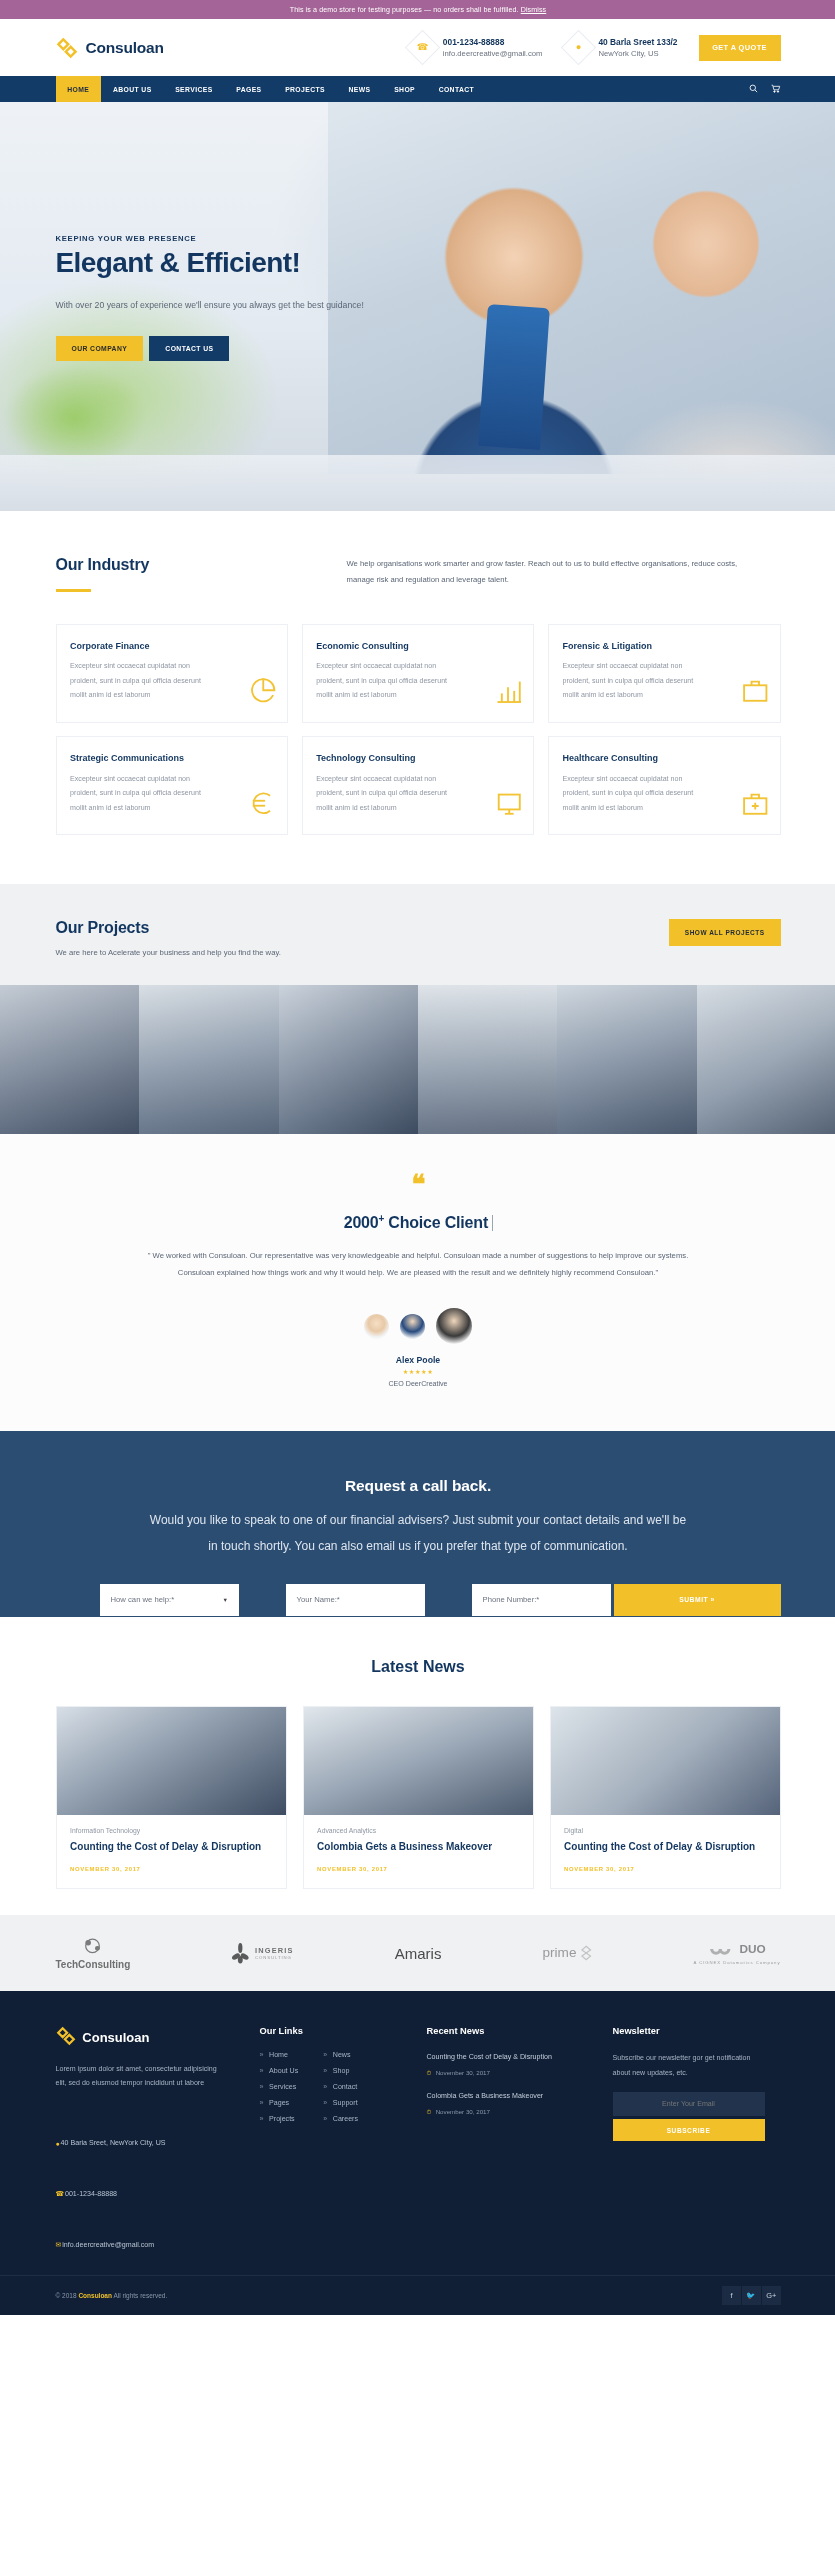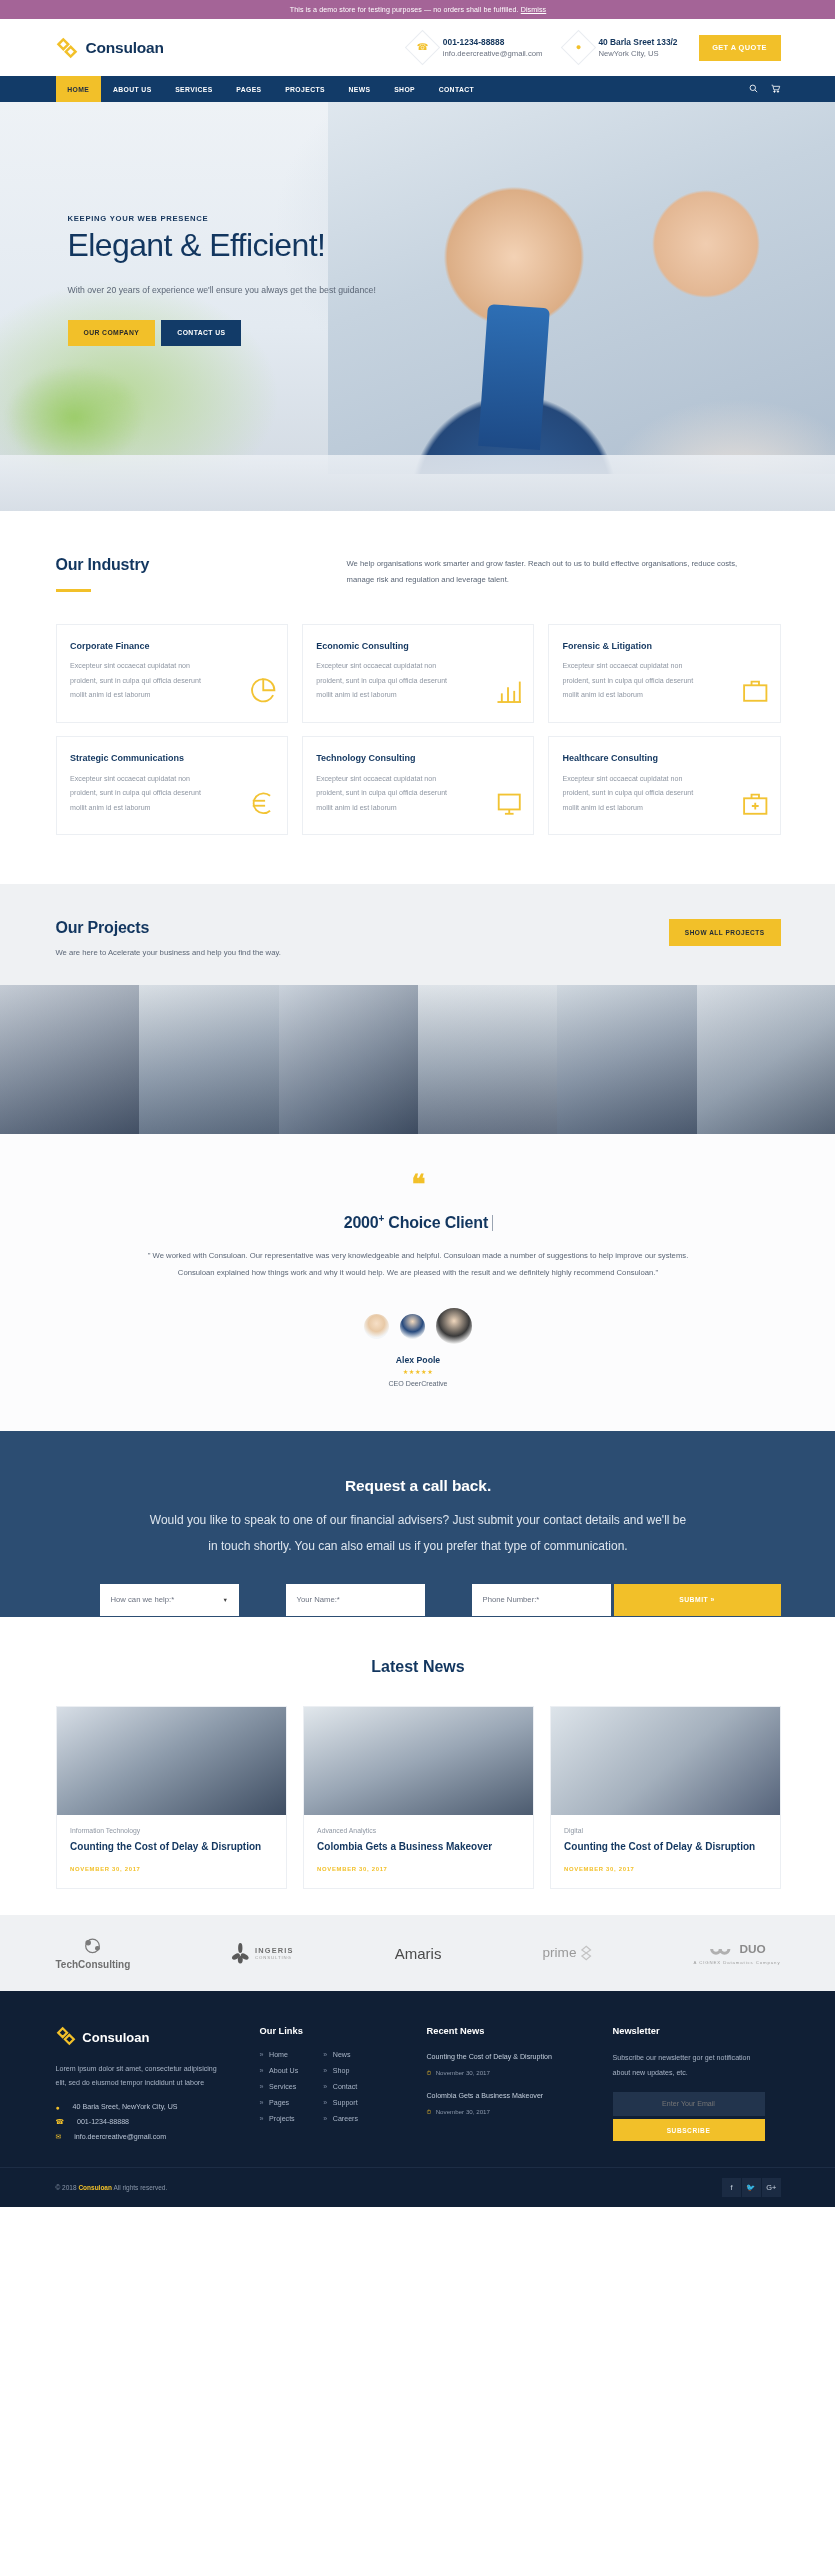--- a/index.html
+++ b/index.html
@@ -82,25 +82,25 @@
   .hero-plant {
     position: absolute; left: 0; bottom: 37px; width: 186px; height: 142px;
     background: radial-gradient(ellipse 99px 74px at 40% 60%, #9ccc6a 0%, rgba(156,204,106,0) 70%);
     filter: blur(1.9px);
   }
   .hero-desk {
     position: absolute; left: 0; right: 0; bottom: 0; height: 56px;
     background: linear-gradient(180deg, rgba(236,240,245,.85), #d7dee6);
   }
   .hero .wrap { position: relative; height: 100%; }
-  .hero-copy { position: absolute; left: 0; top: 112px; width: 322px; margin-left: 12px; }
+  .hero-copy { position: absolute; left: 0; top: 132px; width: 322px; }
   .hero-kicker {
     font-size: 7.7px; font-weight: 700; letter-spacing: 0.7px; color: #16365c; margin-bottom: 5px;
   }
-  .hero-title { font-size: 32px; line-height: 1.1; font-weight: 400; color: #12365f; letter-spacing: -0.6px; }
+  .hero-title { font-size: 28px; line-height: 1.1; font-weight: 700; color: #12365f; letter-spacing: -0.6px; }
   .hero-text { margin-top: 17.3px; font-size: 8.7px; line-height: 2.1; color: #5b6676; }
   .hero-btns { margin-top: 21px; display: flex; gap: 6.2px; }
   .btn-y { background: #f2c029; color: #2a2a2a; font-size: 6.8px; font-weight: 700; letter-spacing: 0.4px; padding: 9.3px 16px; border: 0; cursor: pointer; }
   .btn-b { background: #123b68; color: #fff; font-size: 6.8px; font-weight: 700; letter-spacing: 0.4px; padding: 9.3px 16px; border: 0; cursor: pointer; }
 
   
   .industry { padding: 45px 0 25px; }
   .ind-head { display: flex; }
   .ind-left { width: 291px; }
   .sec-title { font-size: 16px; font-weight: 700; color: #12365f; letter-spacing: -0.2px; }
@@ -189,21 +189,21 @@
   .client .cname { font-size: 10px; font-weight: 600; color: #6f6f6f; }
   .client .csub { font-size: 4.3px; letter-spacing: 0.9px; color: #9a9a9a; }
 
   
   .footer { background: #101f35; color: #b9c4d4; padding: 35px 0 0; }
   .f-grid { display: grid; grid-template-columns: 204px 167px 186px 167px; gap: 0; }
   .f-brand { display: flex; align-items: center; gap: 6.8px; }
   .f-brand .name { font-size: 13px; font-weight: 700; color: #fff; }
   .f-about { margin-top: 13.6px; font-size: 7.1px; line-height: 2.05; color: #a8b4c6; max-width: 173px; }
   .f-contact { margin-top: 12.4px; display: flex; flex-direction: column; gap: 6.8px; }
-  .f-contact div { font-size: 7.1px; color: #b9c4d4; display: flex; align-items: center; gap: 13px; }
+  .f-contact div { font-size: 7.1px; color: #b9c4d4; display: flex; align-items: center; gap: 1px; margin-top: 36px; }
   .f-contact .fi { color: #f2c029; font-size: 6.8px; }
   .f-h { font-size: 9.3px; font-weight: 700; color: #fff; margin-bottom: 15px; }
   .links-cols { display: flex; gap: 25px; }
   .links-cols ul { list-style: none; display: flex; flex-direction: column; gap: 8px; }
   .links-cols li { font-size: 7.1px; color: #a8b4c6; cursor: pointer; }
   .links-cols li:before { content: "\00BB"; color: #7c8aa0; margin-right: 5.6px; }
   .rn-item { margin-bottom: 13.6px; }
   .rn-title { font-size: 7.1px; line-height: 1.75; color: #c4cfdd; cursor: pointer; max-width: 142px; }
   .rn-date { margin-top: 5px; font-size: 6.2px; color: #8b98ab; display: flex; align-items: center; gap: 4.3px; }
   .rn-date .clock { color: #f2c029; font-size: 6.2px; }

